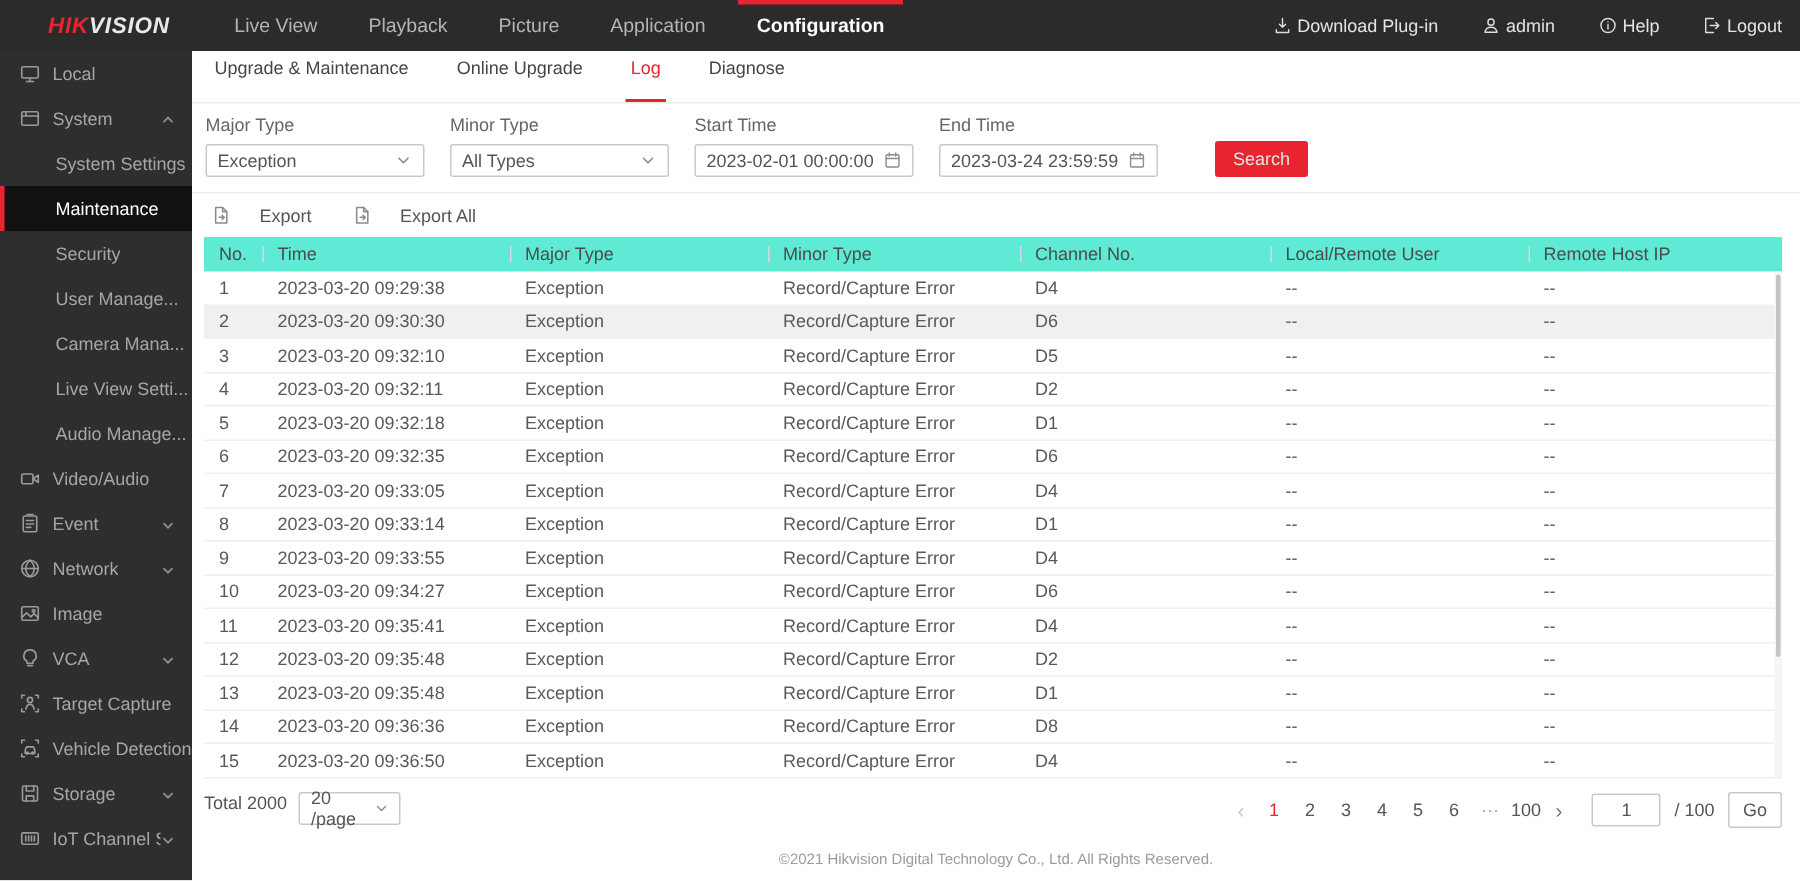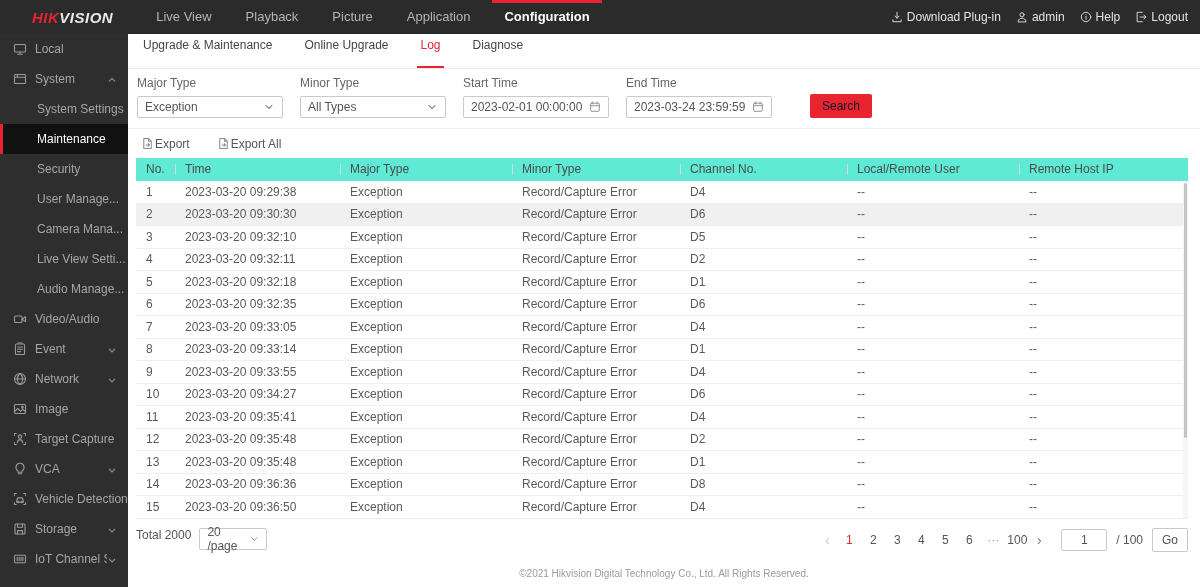--- a/index.html
+++ b/index.html
@@ -9,21 +9,21 @@
 
   
   .header { position:absolute; top:0; left:0; width:1200px; height:34px; background:var(--header-bg);
             display:flex; align-items:center; }
   .logo { margin-left:32px; font-size:15px; font-weight:bold; font-style:italic; letter-spacing:.5px; white-space:nowrap; }
   .logo .hik { color:var(--accent); } .logo .vision { color:#e9e9e9; }
   .main-nav { display:flex; margin-left:26px; height:34px; }
   .nav-item { padding:0 17px; line-height:34px; font-size:13px; color:#b5b5b5; cursor:pointer; position:relative; white-space:nowrap; }
   .nav-item.active { color:#fff; font-weight:bold; }
   .nav-item.active::before { content:''; position:absolute; top:0; left:5px; right:5px; height:3px; background:var(--accent); }
-  .header-actions { margin-left:auto; margin-right:12px; display:flex; align-items:center; gap:15px; }
+  .header-actions { margin-left:auto; margin-right:12px; display:flex; align-items:center; gap:29px; }
   .h-act { display:flex; align-items:center; gap:4px; color:#e3e3e3; font-size:12px; cursor:pointer; white-space:nowrap; }
   .h-act .ic { color:#dedede; }
 
   
   .ic { display:inline-flex; width:14px; height:14px; }
   .ic svg { width:100%; height:100%; stroke:currentColor; fill:none; stroke-width:1.1; stroke-linecap:round; stroke-linejoin:round; }
   .ic.small { width:12px; height:12px; }
 
   
   .sidebar { position:absolute; top:34px; left:0; bottom:0; width:128px; background:var(--sidebar-bg); overflow:hidden; }
@@ -42,25 +42,25 @@
   .tab.active { color:var(--accent); border-bottom-color:var(--accent); }
 
   
   .filters { display:flex; padding:7px 0 10px 9px; border-bottom:1px solid #ececec; }
   .field { width:146px; margin-right:17px; }
   .flabel { display:block; font-size:12px; color:#666; height:15px; line-height:15px; margin-bottom:5px; }
   .fbox { height:22px; border:1px solid #c9c9c9; border-radius:2px; background:#fff; display:flex; align-items:center;
           justify-content:space-between; padding:0 7px; font-size:12px; color:#555; cursor:pointer; }
   .fbox .ic { color:#8c8c8c; }
   .search-btn { align-self:flex-end; margin-left:21px; width:62px; height:24px; border:none; border-radius:2px;
-                background:var(--accent); color:#0f172a; font-size:12px; cursor:pointer; font-family:inherit; }
+                background:var(--accent); color:#e5e5e5; font-size:12px; cursor:pointer; font-family:inherit; }
 
   
   .exportbar { display:flex; align-items:center; padding:7px 0 7px 13px; height:29px; }
-  .exp { display:flex; align-items:center; gap:1px; margin-right:27px; font-size:12px; color:#555; cursor:pointer; }
+  .exp { display:flex; align-items:center; gap:19px; margin-right:27px; font-size:12px; color:#555; cursor:pointer; }
   .exp .ic { color:#8a8a8a; width:13px; height:13px; }
 
   
   .tablewrap { margin:0 12px 0 8px; position:relative; }
   .thead, .tr { display:grid; grid-template-columns:39px 165px 172px 168px 167px 172px 1fr; }
   .thead { background:#5eead4; height:23px; align-items:center; }
   .th { font-size:12px; color:#4c4c4c; padding-left:10px; line-height:23px; position:relative; white-space:nowrap; }
   .th + .th::before { content:''; position:absolute; left:0; top:6px; width:1px; height:11px; background:#d8d8d8; }
   .tr { height:22.5px; align-items:center; border-bottom:1px solid #efefef; }
   .tr.hl { background:#f0f0f0; }
@@ -223,38 +223,38 @@
             <rect x="1.5" y="2.5" width="11" height="9" rx="1"></rect>
             <path d="M1.8 9.4l2.9-2.9 2.8 2.8 2.2-2.2 2.5 2.5"></path>
             <circle cx="9.4" cy="5.2" r=".9"></circle>
           </svg>
         </span>
         <span class="lbl">Image</span>
       </div>
       <div class="side-item">
         <span class="ic">
           <svg viewBox="0 0 14 14">
-            <path d="M1.5 3.3V1.5h1.8M10.7 1.5h1.8v1.8M12.5 10.7v1.8h-1.8M3.3 12.5H1.5v-1.8"></path>
-            <circle cx="7" cy="4.6" r="1.7"></circle>
-            <path d="M4.3 10.8c.3-2.2 1.4-3.2 2.7-3.2s2.4 1 2.7 3.2"></path>
-          </svg>
-        </span>
-        <span class="lbl">Target Capture</span>
-      </div>
-      <div class="side-item">
-        <span class="ic">
-          <svg viewBox="0 0 14 14">
             <path d="M7 1.3a4 4 0 0 1 2 7.5v1.4H5V8.8A4 4 0 0 1 7 1.3z"></path>
             <path d="M5.4 11.8h3.2"></path>
           </svg>
         </span>
         <span class="lbl">VCA</span>
         <span class="chev"><svg viewBox="0 0 10 10">
             <path d="M2 3.8l3 3 3-3"></path>
           </svg></span>
+      </div>
+      <div class="side-item">
+        <span class="ic">
+          <svg viewBox="0 0 14 14">
+            <path d="M1.5 3.3V1.5h1.8M10.7 1.5h1.8v1.8M12.5 10.7v1.8h-1.8M3.3 12.5H1.5v-1.8"></path>
+            <circle cx="7" cy="4.6" r="1.7"></circle>
+            <path d="M4.3 10.8c.3-2.2 1.4-3.2 2.7-3.2s2.4 1 2.7 3.2"></path>
+          </svg>
+        </span>
+        <span class="lbl">Target Capture</span>
       </div>
       <div class="side-item">
         <span class="ic">
           <svg viewBox="0 0 14 14">
             <path d="M1.5 3.3V1.5h1.8M10.7 1.5h1.8v1.8M12.5 10.7v1.8h-1.8M3.3 12.5H1.5v-1.8"></path>
             <path d="M3.8 8.2l.9-2.3h4.6l.9 2.3v2.1h-6.4z"></path>
             <circle cx="5.2" cy="10" r=".6"></circle>
             <circle cx="8.8" cy="10" r=".6"></circle>
           </svg>
         </span>

